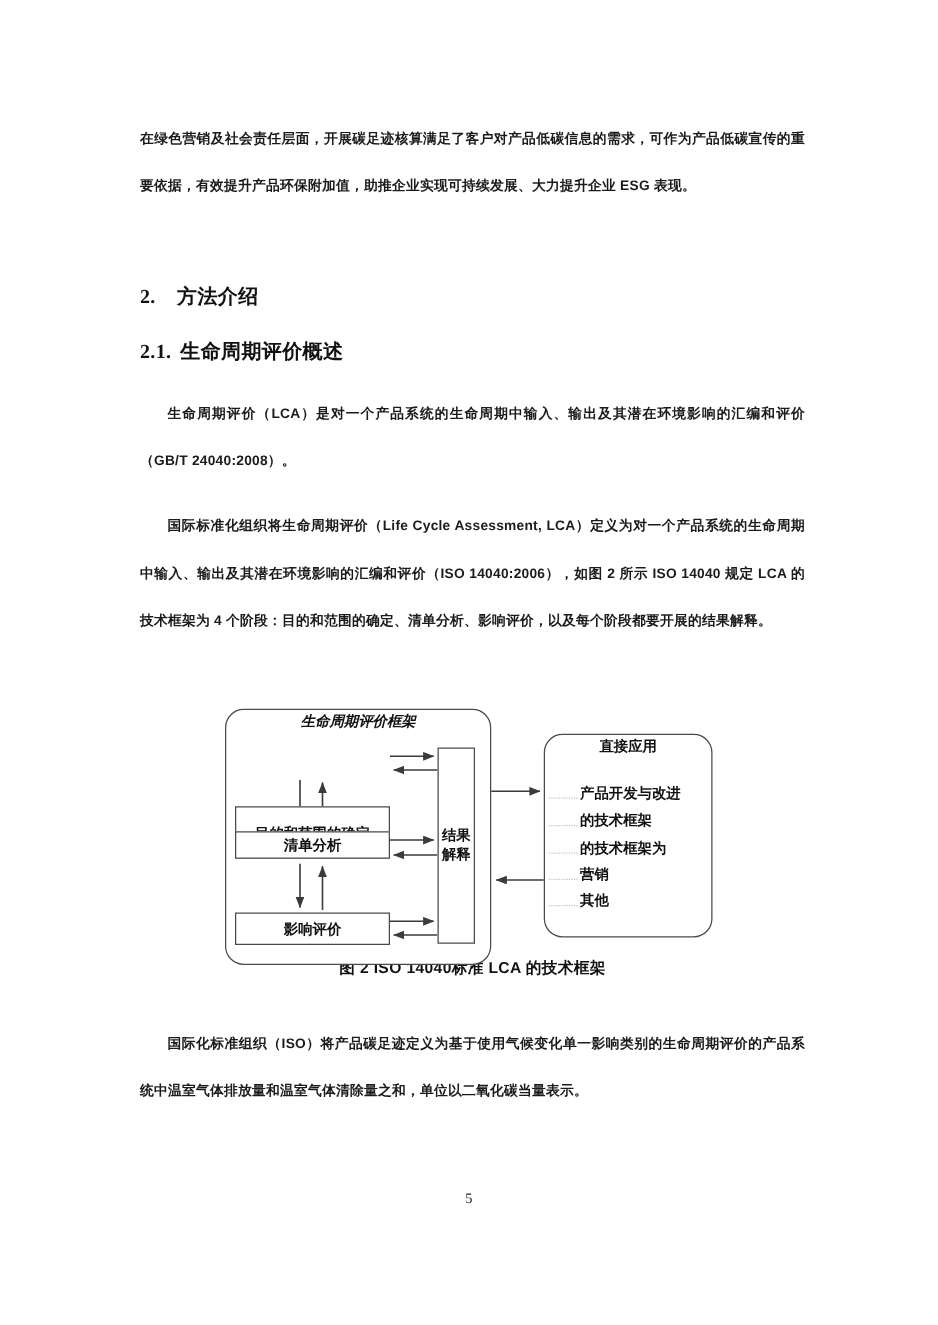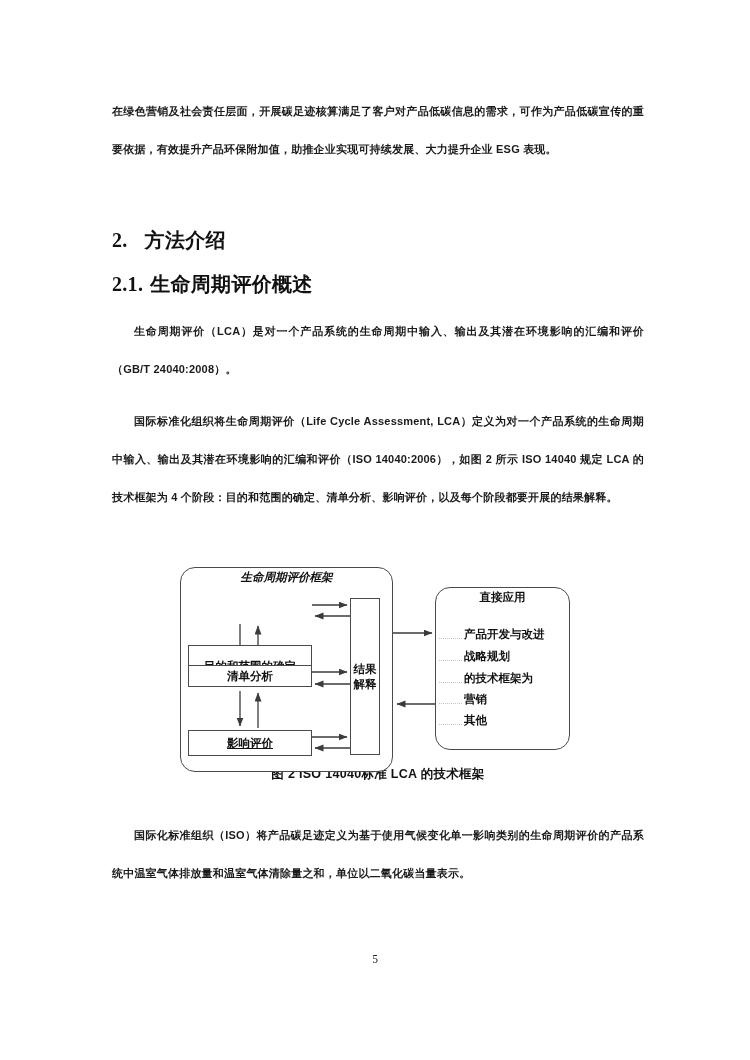--- a/index.html
+++ b/index.html
@@ -17,21 +17,21 @@
     left:112px; width:532px;
     font-size:11px;
     line-height:38px;
     text-align:justify;
     letter-spacing:0.2px;
     font-weight:600;
   }
   .indent { text-indent:2em; }
   .heading {
     position:absolute; left:112px;
-    font-weight:bold; font-size:20px;
+    font-weight:bold; font-size:16px;
     letter-spacing:0.3px;
     color:#111;
   }
   .heading .num {
     font-family:"Liberation Serif", serif;
     font-weight:bold;
   }
   .heading.lvl1 .num { margin-right:17px; }
   .heading.lvl2 .num { margin-right:7px; }
 
@@ -52,21 +52,21 @@
     background:#fff;
     border:1.3px solid #4a4a4a;
     display:flex; align-items:center; justify-content:center;
     font-weight:bold; font-size:11.5px;
     color:#111;
     z-index:3;
     text-align:center;
   }
   .box-stage1 { left:10px;  top:32px;  width:124px; height:42px;margin-top:48px; }
   .box-stage2 { left:10px;  top:100px; width:124px; height:22px; }
-  .box-stage3 { left:10px;  top:165px; width:124px; height:26px;text-decoration:underline; }
+  .box-stage3 { left:10px;  top:165px; width:124px; height:26px; }
   .box-interp { left:172px; top:33px;  width:30px;  height:157px;
                 line-height:15px; word-break:break-all; padding:0; }
   .dtitle {
     position:absolute;
     font-weight:bold; font-size:11.5px; color:#111;
     text-align:center; z-index:3;
   }
   .title-framework { left:2px; top:5px; width:213px;font-style:italic; }
   .title-apps      { left:257px; top:25px; width:135px; }
   .app-item {
@@ -153,21 +153,21 @@
     <div class="dbox box-interp">结果解释</div>
 
     <div class="dtitle title-apps">直接应用</div>
 
     <div class="app-item" style="top:62px;">
       <span class="app-leader"></span>
       <span class="app-label">产品开发与改进</span>
     </div>
     <div class="app-item" style="top:84px;">
       <span class="app-leader"></span>
-      <span class="app-label">战略规划</span>
+      <span class="app-label">的技术框架</span>
     </div>
     <div class="app-item" style="top:106px;">
       <span class="app-leader"></span>
       <span class="app-label">的技术框架为</span>
     </div>
     <div class="app-item" style="top:127px;">
       <span class="app-leader"></span>
       <span class="app-label">营销</span>
     </div>
     <div class="app-item" style="top:148px;">

